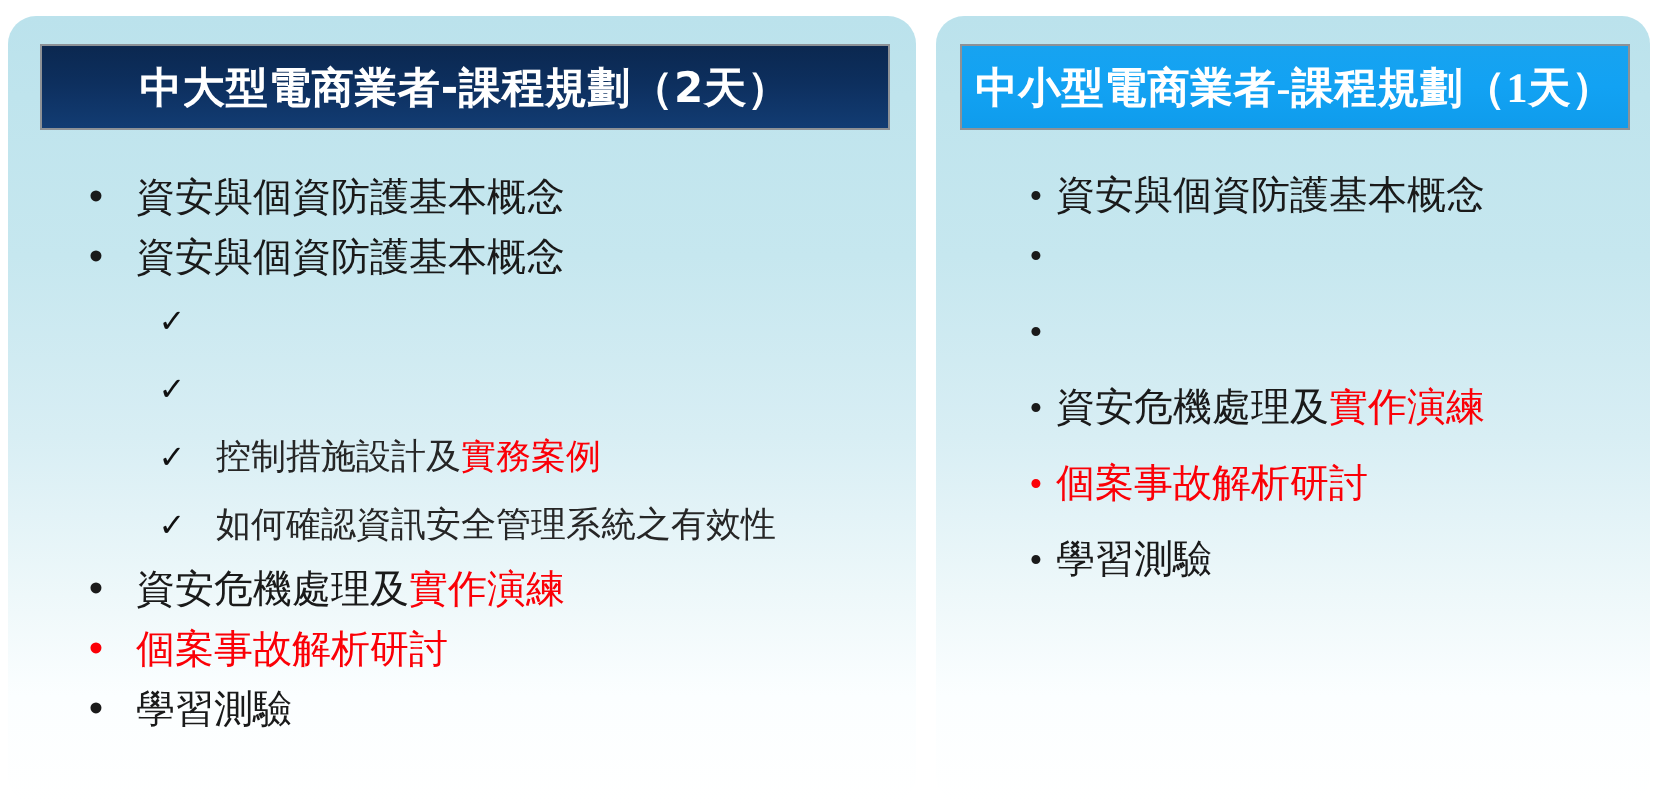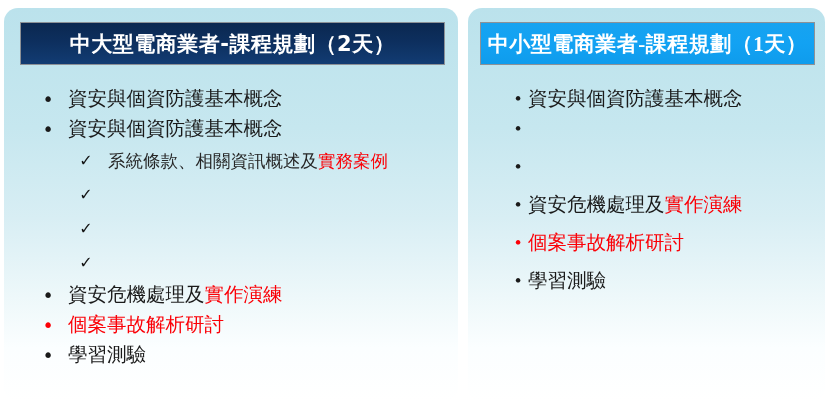--- a/index.html
+++ b/index.html
@@ -165,24 +165,24 @@
 </head>
 <body>
 
 <div id="slide">
 
   <div class="panel" id="panel-left">
     <div class="panel-header" id="header-left">中大型電商業者-課程規劃（2天）</div>
     <ul class="list" id="list-left">
         <li class="item lvl1"><span class="marker">•</span><span class="txt"><span>資安與個資防護基本概念</span></span></li>
         <li class="item lvl1"><span class="marker">•</span><span class="txt"><span>資安與個資防護基本概念</span></span></li>
-        <li class="item lvl2"><span class="marker">✓</span><span class="txt"><span>系統條款、相關資訊概述及</span><span class="red">實務案例</span></span></li>
         <li class="item lvl2"><span class="marker">✓</span></li>
         <li class="item lvl2"><span class="marker">✓</span></li>
-        <li class="item lvl2"><span class="marker">✓</span></li>
+        <li class="item lvl2"><span class="marker">✓</span><span class="txt"><span>控制措施設計及</span><span class="red">實務案例</span></span></li>
+        <li class="item lvl2"><span class="marker">✓</span><span class="txt"><span>如何確認資訊安全管理系統之有效性</span></span></li>
         <li class="item lvl1"><span class="marker">•</span><span class="txt"><span>資安危機處理及</span><span class="red">實作演練</span></span></li>
         <li class="item lvl1"><span class="marker red-marker">•</span><span class="txt"><span class="red">個案事故解析研討</span></span></li>
         <li class="item lvl1"><span class="marker">•</span><span class="txt"><span>學習測驗</span></span></li>
       </ul>
   </div>
 
   <div class="panel" id="panel-right">
     <div class="panel-header" id="header-right">中小型電商業者-課程規劃（1天）</div>
     <ul class="list" id="list-right">
         <li class="item lvl1"><span class="marker">•</span><span class="txt"><span>資安與個資防護基本概念</span></span></li>

